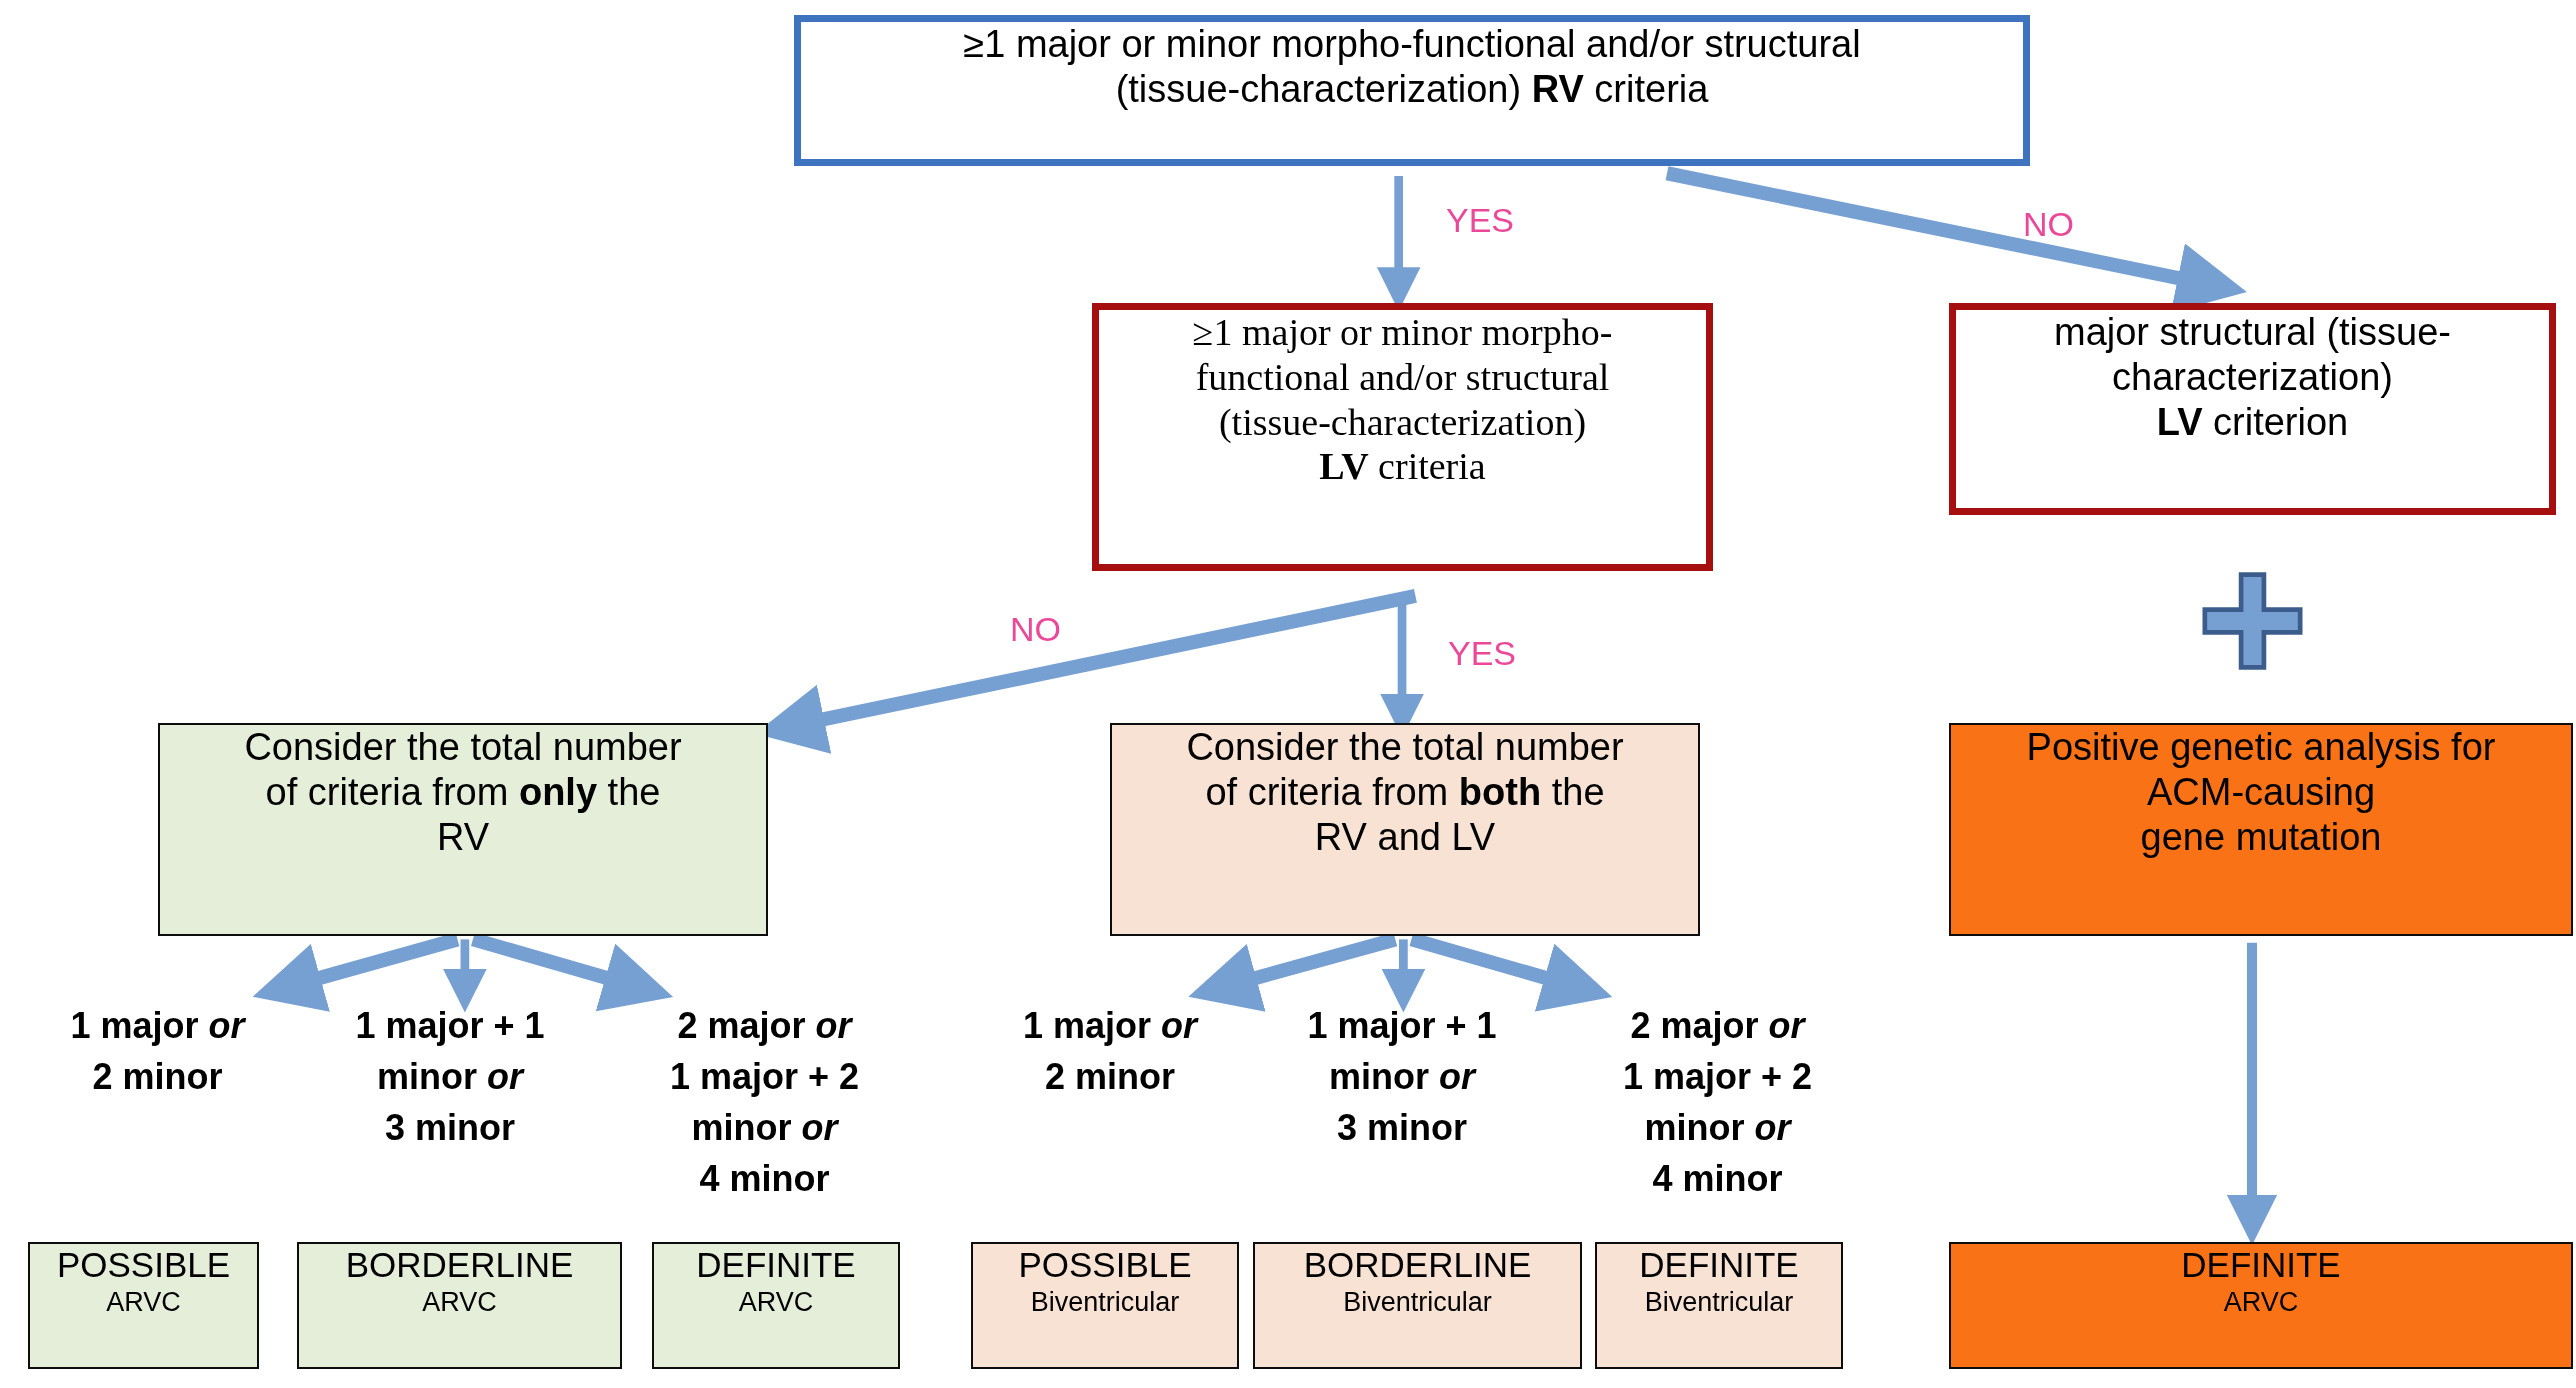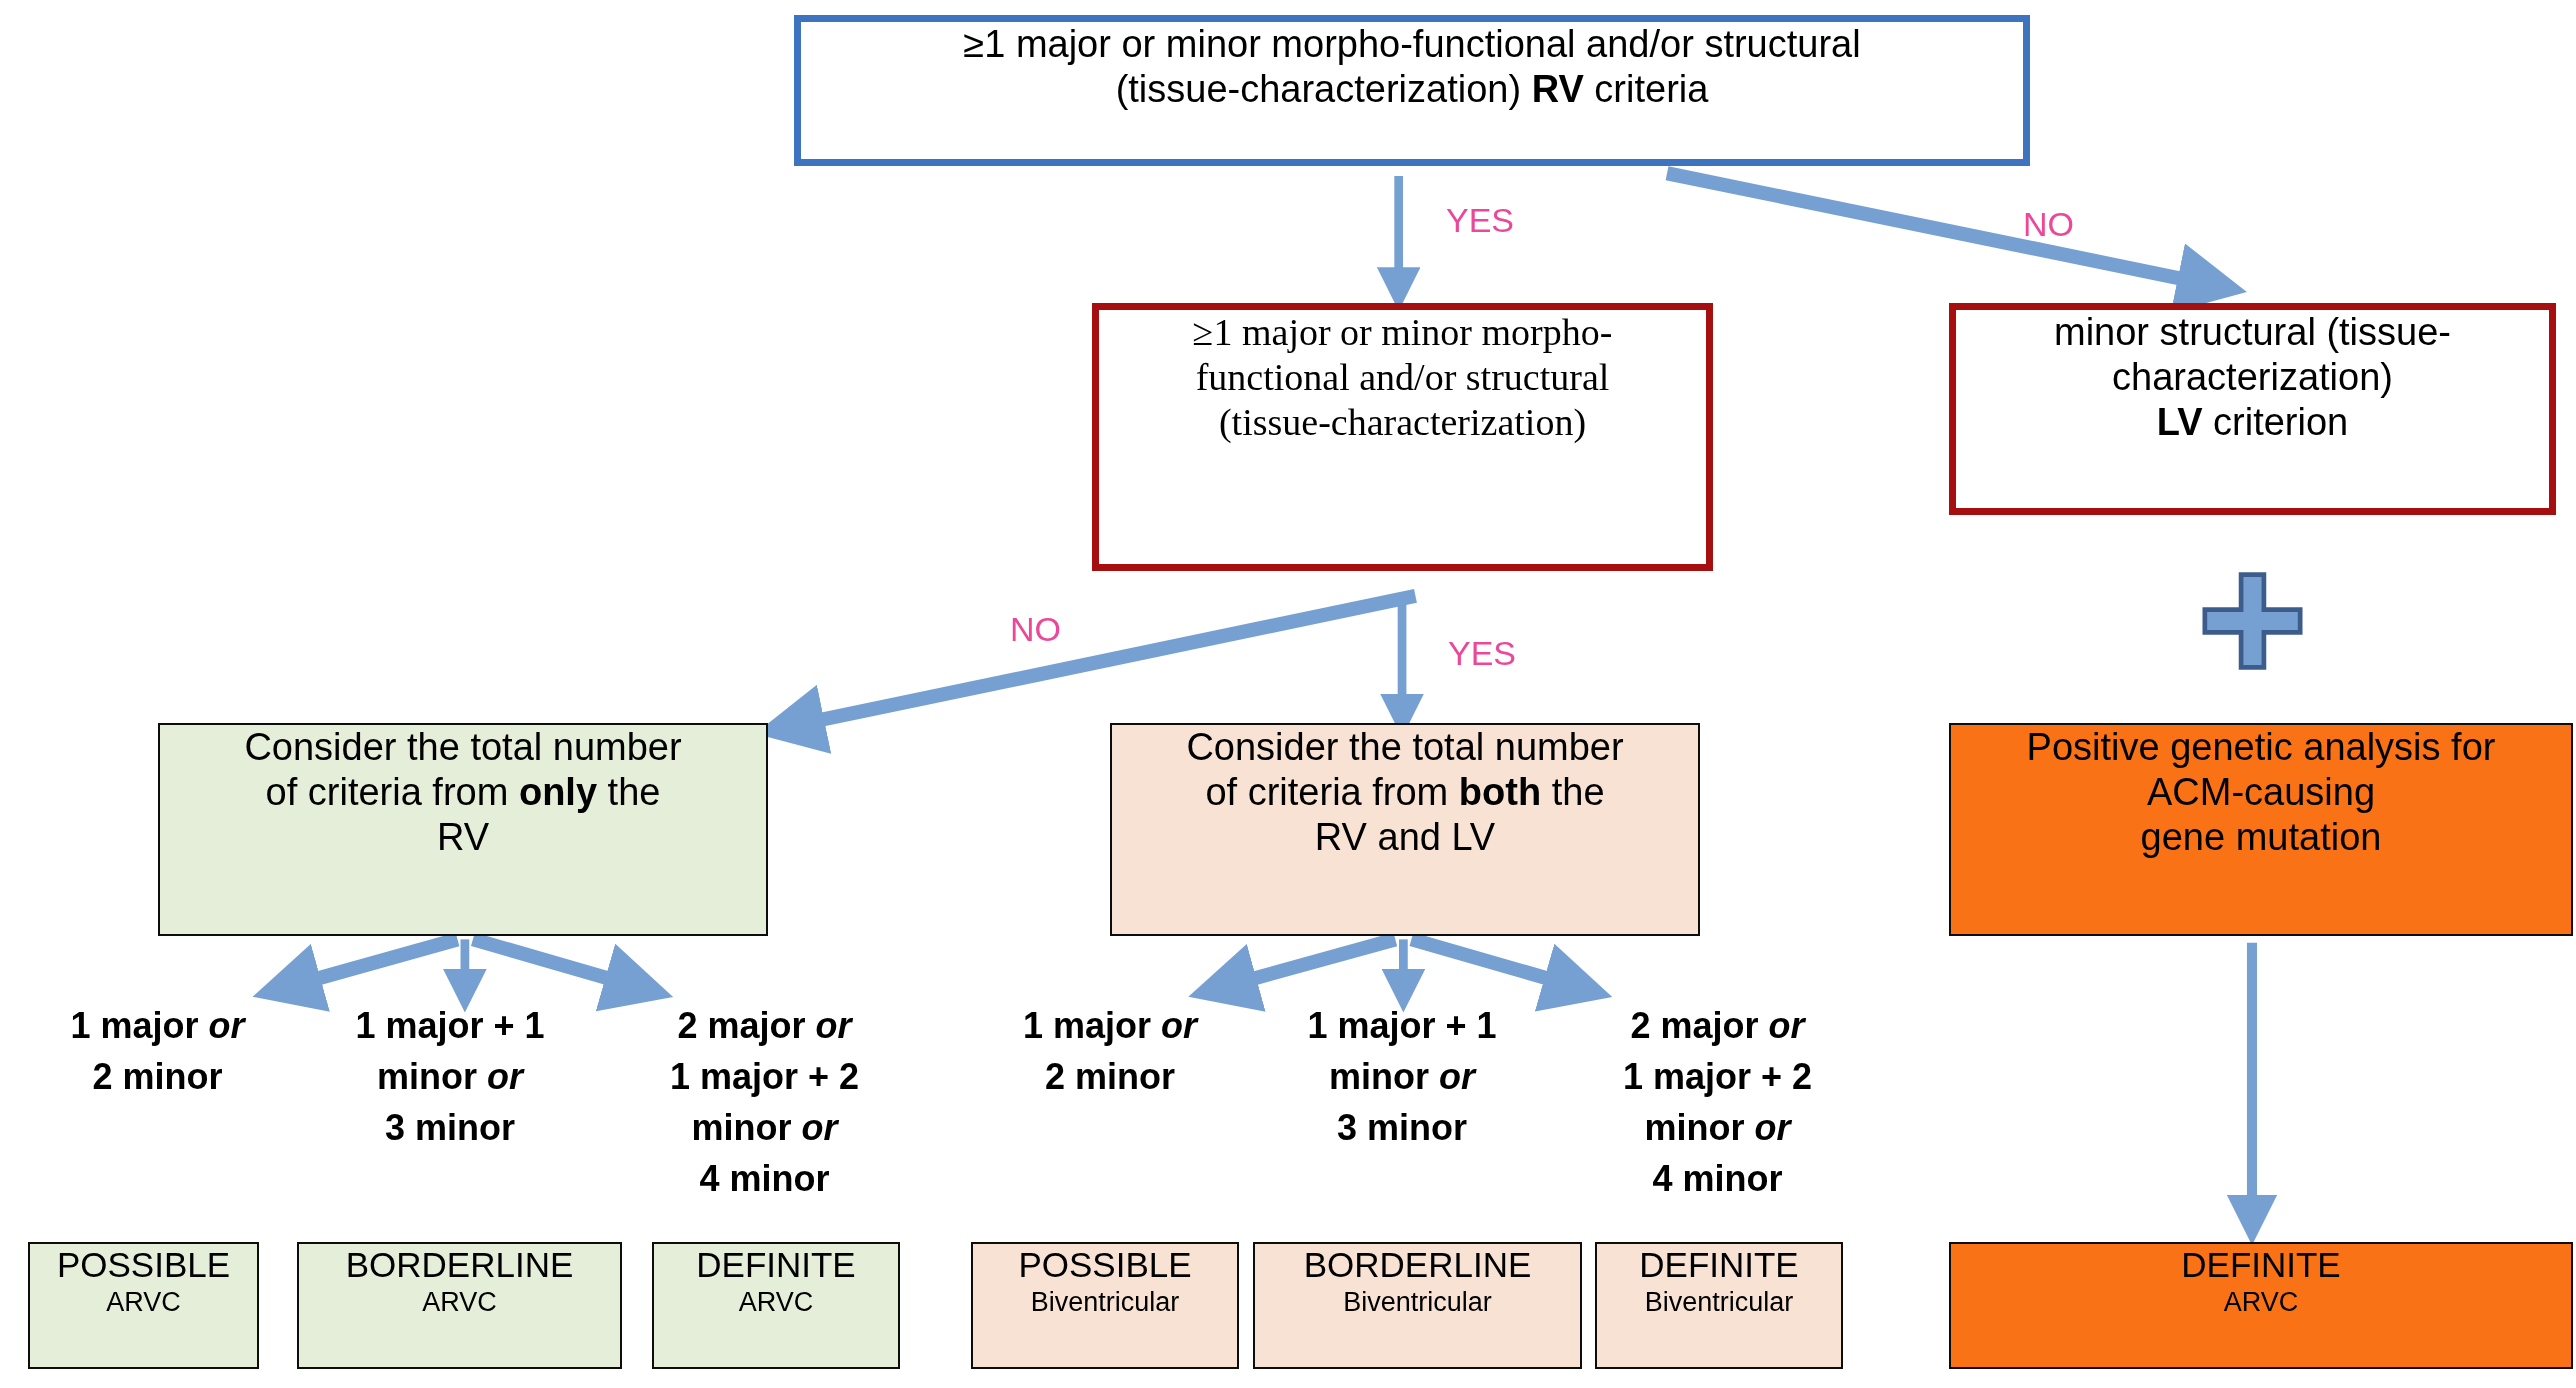--- a/index.html
+++ b/index.html
@@ -131,26 +131,29 @@
   </div>
 
   <div class="ynlabel" style="left:1446px; top:201px;">YES</div>
   <div class="ynlabel" style="left:2023px; top:205px;">NO</div>
 
   <div class="box box-red-outline" style="left:1092px; top:303px; width:621px; height:268px;font-family:Liberation Serif, serif;">
     <div class="inner">
       <div class="t-med">≥1 major or minor morpho-</div>
       <div class="t-med">functional and/or structural</div>
       <div class="t-med">(tissue-characterization)</div>
+      <div class="t-med">
+        <b>LV</b><span> criteria</span>
+      </div>
     </div>
   </div>
 
   <div class="box box-red-outline" style="left:1949px; top:303px; width:607px; height:212px;">
     <div class="inner">
-      <div class="t-med">minor structural (tissue-</div>
+      <div class="t-med">major structural (tissue-</div>
       <div class="t-med">characterization)</div>
       <div class="t-med">
         <b>LV</b><span> criterion</span>
       </div>
     </div>
   </div>
 
   <div class="plusmark" style="left:2202px; top:572px; width:101px; height:98px;">
     <svg width="101" height="98" viewBox="0 0 150 146">
       <path d="M58,4 L92,4 L92,56 L146,56 L146,90 L92,90 L92,142 L58,142 L58,90 L4,90 L4,56 L58,56 Z" fill="#77a0d2" stroke="#3c5d8c" stroke-width="7" stroke-linejoin="miter"></path>

